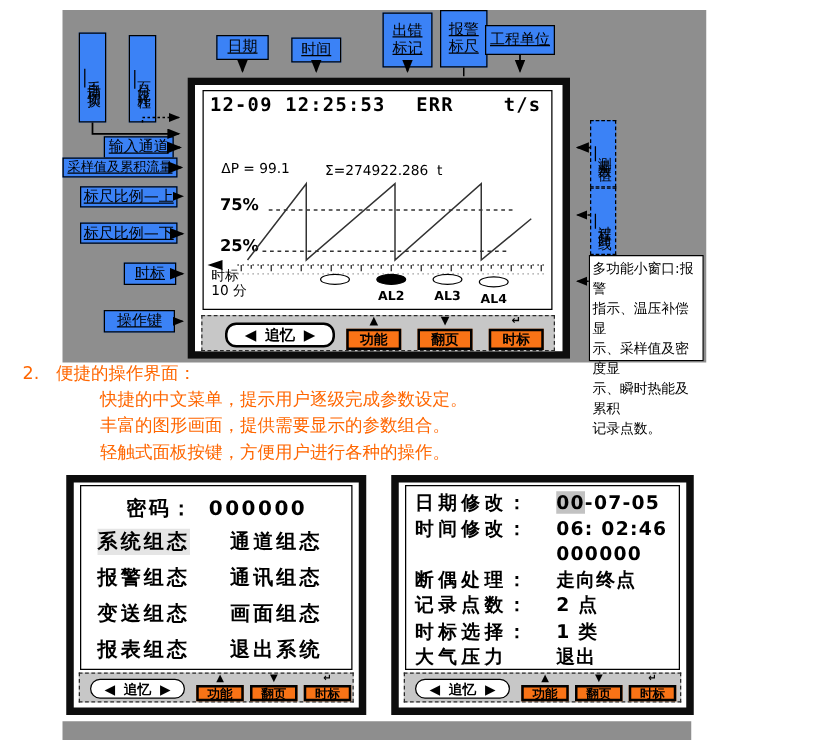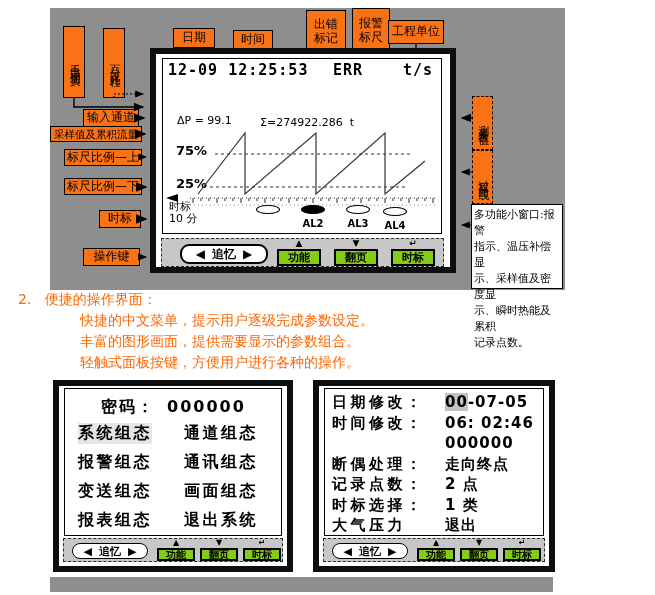--- a/index.html
+++ b/index.html
@@ -1,36 +1,36 @@
 <!DOCTYPE html>
 <html><head>
 <meta charset="utf-8">
 <style>
   html,body{margin:0;padding:0;background:#fff;}
   body{width:655px;height:595px;position:relative;font-family:"DejaVu Sans",sans-serif;color:#000;overflow:hidden;}
   
   #diagram{position:absolute;left:50px;top:8px;width:515px;height:282px;background:#8e8e8e;}
   #bottom-strip{position:absolute;left:50px;top:577px;width:503px;height:15px;background:#8e8e8e;}
   
-  .callout{position:absolute;background:#f97316;border:1px solid #000;font-size:12px;line-height:1.15;
-           display:flex;align-items:center;justify-content:center;white-space:pre-line;box-sizing:border-box;}
+  .callout{position:absolute;background:#3b82f6;border:1px solid #000;font-size:12px;line-height:1.15;
+           display:flex;align-items:center;justify-content:center;white-space:pre-line;box-sizing:border-box;text-decoration:underline;}
   .callout.v{writing-mode:vertical-rl;text-orientation:upright;letter-spacing:3px;font-size:11px;}
   .callout.dash{border-style:dashed;}
   .callout.tiny{font-size:10.5px;}
   #multi-window{position:absolute;background:#fff;border:1px solid #000;font-size:11px;line-height:16px;
                 padding:2px 1px 0 2px;box-sizing:border-box;text-align:left;}
   
   .frame{position:absolute;background:#fff;border:6px solid #0d0d0d;box-sizing:border-box;}
   .content{position:absolute;background:#fff;border:1px solid #000;box-sizing:border-box;overflow:hidden;}
   .keybar{position:absolute;background:#c7c7c7;border:1px dashed #2a2a2a;box-sizing:border-box;}
   .recall{position:absolute;display:flex;align-items:center;justify-content:center;gap:7px;background:#fff;
           border:2px solid #000;border-radius:9px;font-weight:bold;box-sizing:border-box;cursor:pointer;}
   .keywrap{position:absolute;text-align:center;}
   .keywrap .glyph{position:absolute;left:0;right:0;top:-1px;font-weight:bold;}
-  .keywrap .key{position:absolute;left:0;background:#84cc16;border:2px solid #000;font-weight:bold;
+  .keywrap .key{position:absolute;left:0;background:#f97316;border:2px solid #000;font-weight:bold;
                 display:flex;align-items:center;justify-content:center;width:100%;box-sizing:border-box;cursor:pointer;}
   
   .hdr{position:absolute;font-family:"DejaVu Sans Mono",monospace;font-weight:bold;font-size:15px;letter-spacing:1px;white-space:nowrap;}
   .small-lab{position:absolute;font-size:11px;font-weight:bold;white-space:nowrap;}
   .pct{position:absolute;font-size:13px;font-weight:bold;}
   .al-ell{position:absolute;width:24px;height:9px;border:1.5px solid #000;border-radius:50%;box-sizing:border-box;background:#fff;}
   .al-ell.filled{background:#000;}
   .al-lab{position:absolute;font-size:10px;font-weight:bold;width:34px;text-align:center;}
   
   #section{position:absolute;left:18px;top:289px;color:#ff6600;font-size:14px;line-height:21px;white-space:nowrap;}
@@ -95,21 +95,21 @@
     <path d="M144,40 L144,49" stroke="#000" stroke-width="1.4" marker-end="url(#ah)"></path>
     <path d="M203,42 L203,49" stroke="#000" stroke-width="1.4" marker-end="url(#ah)"></path>
     <path d="M276,46 L276,49" stroke="#000" stroke-width="1.4" marker-end="url(#ah)"></path>
     <path d="M321,46 L321,53" stroke="#000" stroke-width="1.2"></path>
     <path d="M366,36 L366,49" stroke="#000" stroke-width="1.4" marker-end="url(#ah)"></path>
     <path d="M422,110 L412,110" stroke="#000" stroke-width="1.4" marker-end="url(#ah)"></path>
     <path d="M422,164 L412,164" stroke="#000" stroke-width="1.2" stroke-dasharray="2,2" marker-end="url(#ah)"></path>
     <path d="M421,217 L412,217" stroke="#000" stroke-width="1.2" stroke-dasharray="2,2" marker-end="url(#ah)"></path>
   </svg>
 
-  <div class="frame" style="left:100px;top:40px;width:306px;height:225px;padding-left:43px;">
+  <div class="frame" style="left:100px;top:54px;width:306px;height:225px;padding-left:43px;">
     <div class="content" style="left:6px;top:4px;width:280px;height:176px;">
       <span class="hdr" style="left:5px;top:2px;"><span>12-09</span>&nbsp;<span>12:25:53</span></span>
       <span class="hdr" style="left:170px;top:2px;">ERR</span>
       <span class="hdr" style="right:8px;left:auto;top:2px;">t/s</span>
 
       <span class="small-lab" style="left:14px;top:55px;font-weight:normal;">ΔP = 99.1</span>
       <span class="small-lab" style="left:97px;top:57px;font-weight:normal;"><span>Σ=274922.286</span>&nbsp;&nbsp;<span>t</span></span>
       <span class="pct" style="left:13px;top:84px;">75%</span>
       <span class="pct" style="left:13px;top:117px;">25%</span>
       <span class="small-lab" style="left:6px;top:140px;font-weight:normal;">时标</span>

